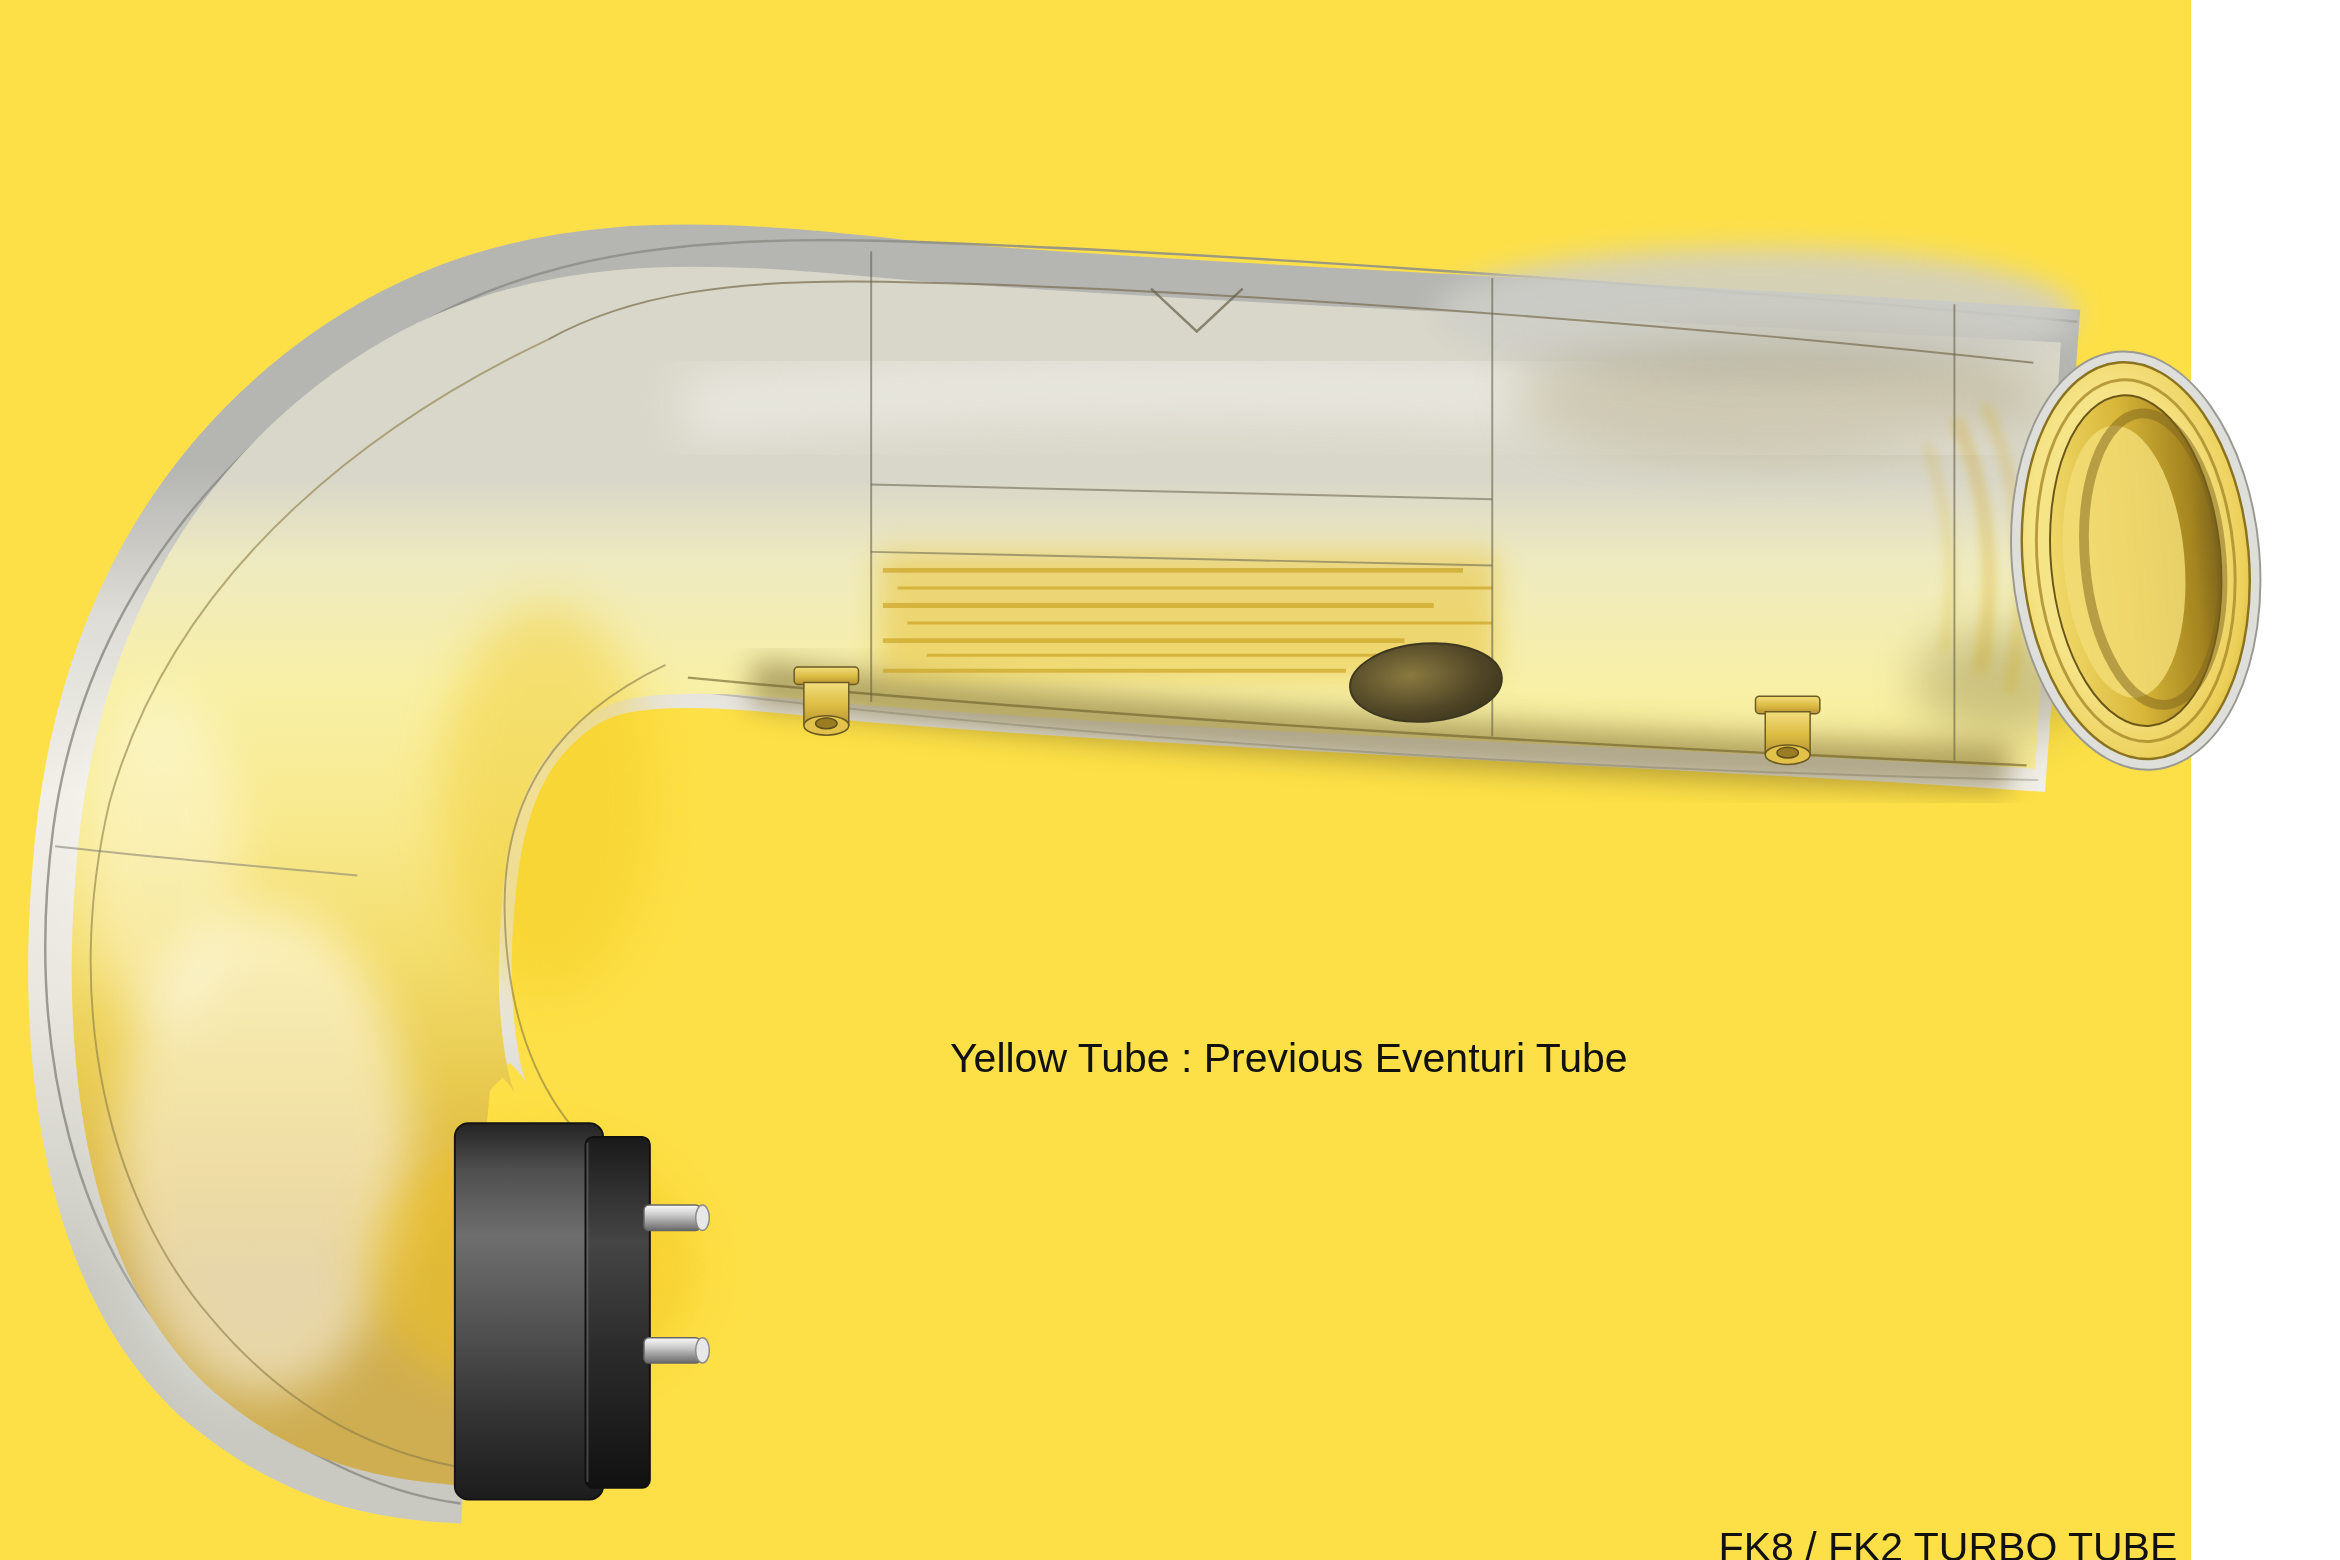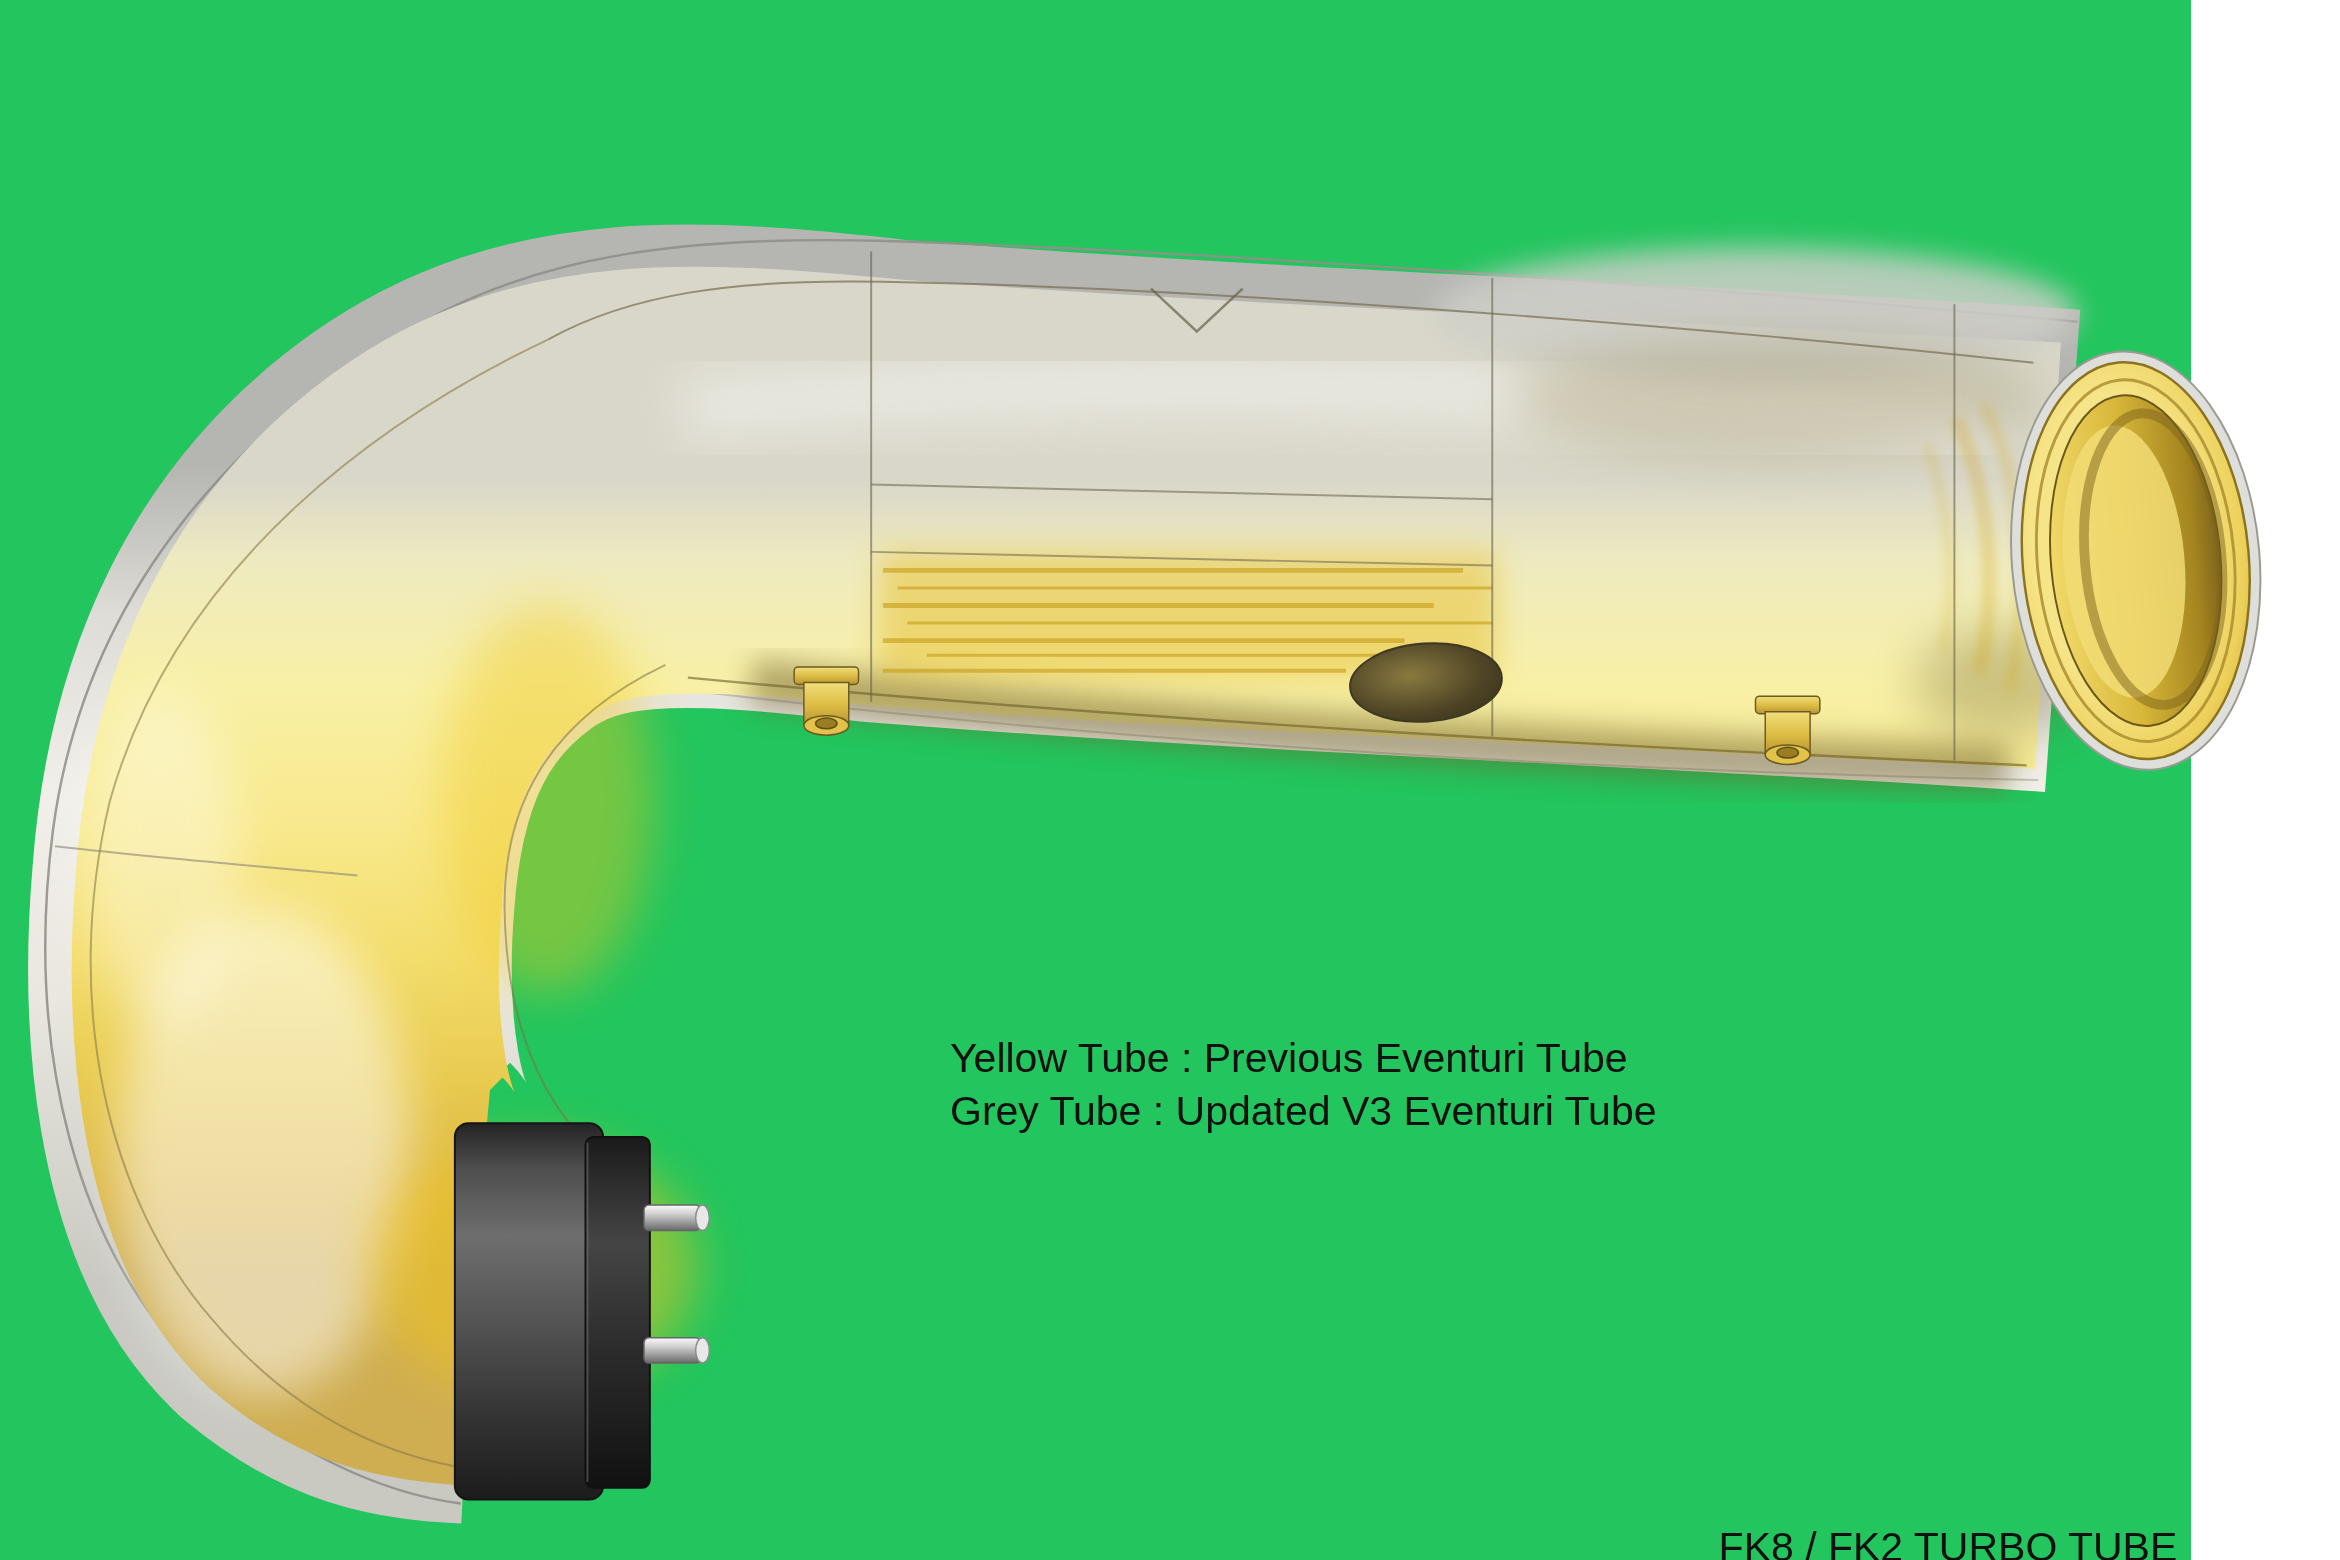--- a/index.html
+++ b/index.html
@@ -8,21 +8,21 @@
     width: 2341px;
     height: 1560px;
     background: #ffffff;
     font-family: "Liberation Sans", sans-serif;
     overflow: hidden;
   }
   .stage {
     position: relative;
     width: 2191px;
     height: 1560px;
-    background: #22c55e;
+    background: #fde047;
   }
   .render-svg {
     position: absolute;
     left: 0;
     top: 0;
   }
   .annotation {
     position: absolute;
     left: 950px;
     top: 1032px;
@@ -206,19 +206,18 @@
       </g>
       <g>
         <rect x="660" y="1372" width="58" height="26" rx="5" fill="url(#gPin)" stroke="#666666" stroke-width="1.5"></rect>
         <ellipse cx="720" cy="1385" rx="7" ry="13" fill="#e8e8e8" stroke="#8a8a8a" stroke-width="1.5"></ellipse>
       </g>
     </g>
   </svg>
 
   <div class="annotation">
     <div>Yellow Tube : Previous Eventuri Tube</div>
-    <div>Grey Tube : Updated V3 Eventuri Tube</div>
   </div>
 
   <div class="caption">FK8 / FK2 TURBO TUBE</div>
 
 </div>
 
 
 </body></html>

